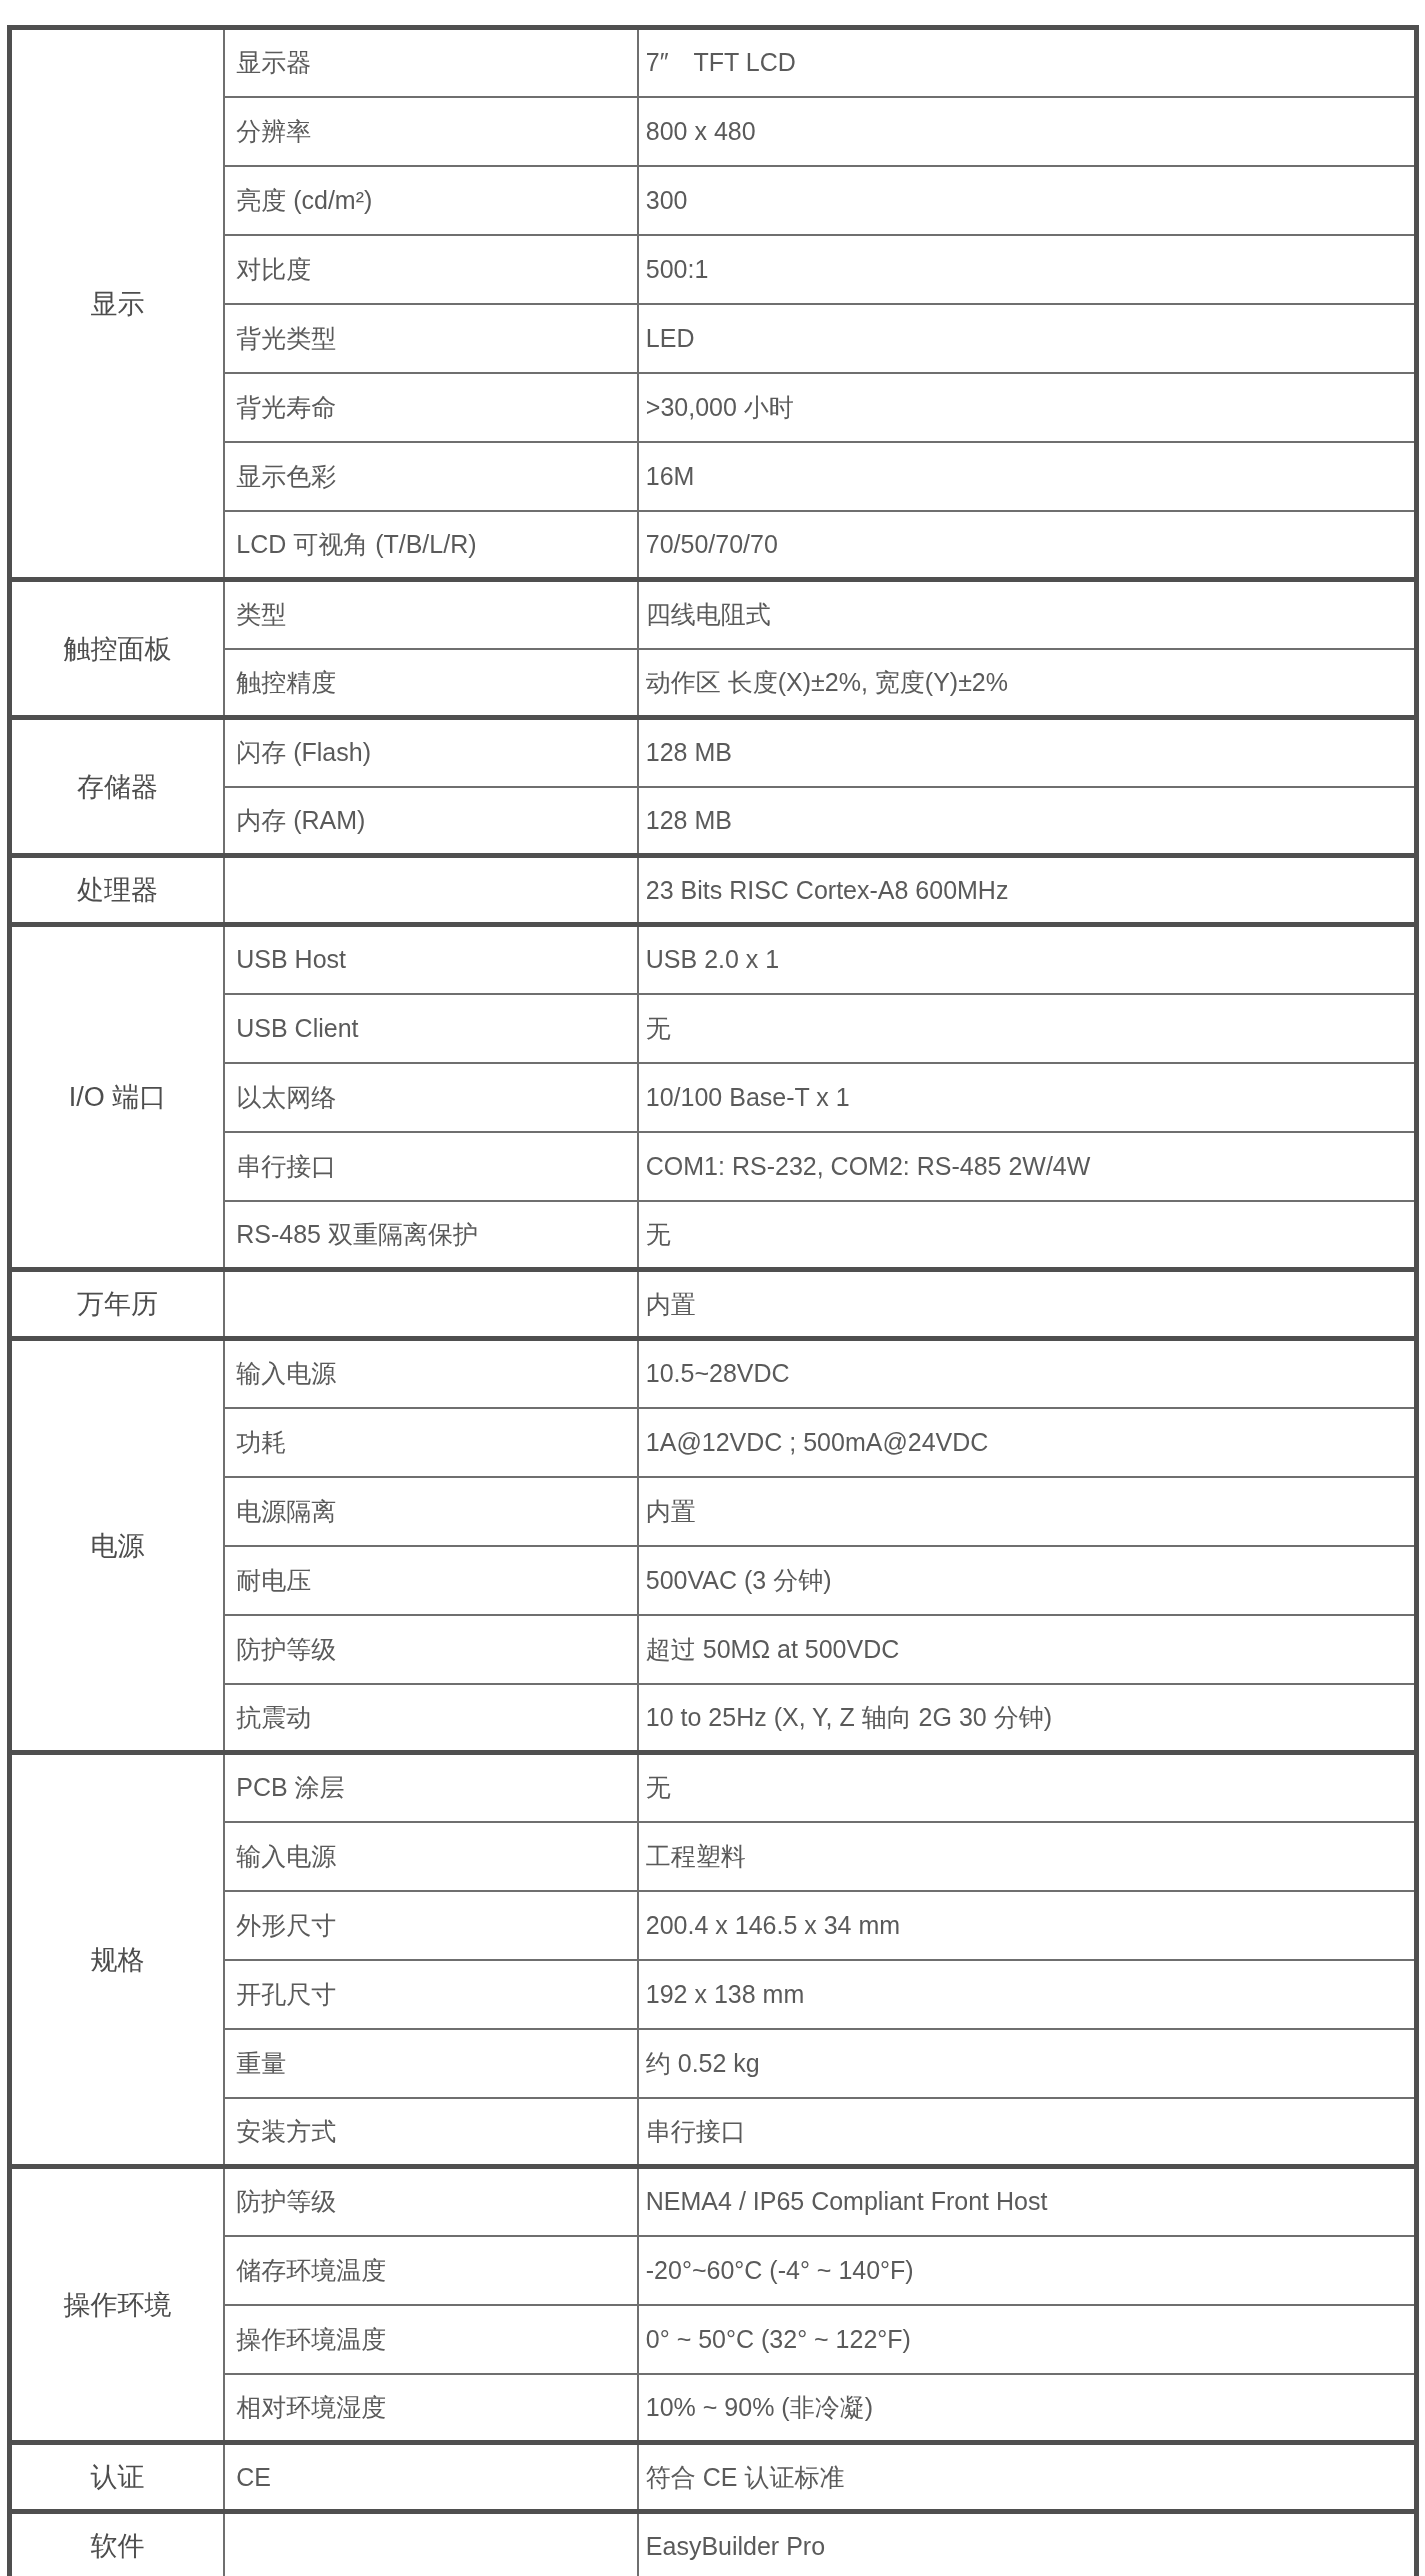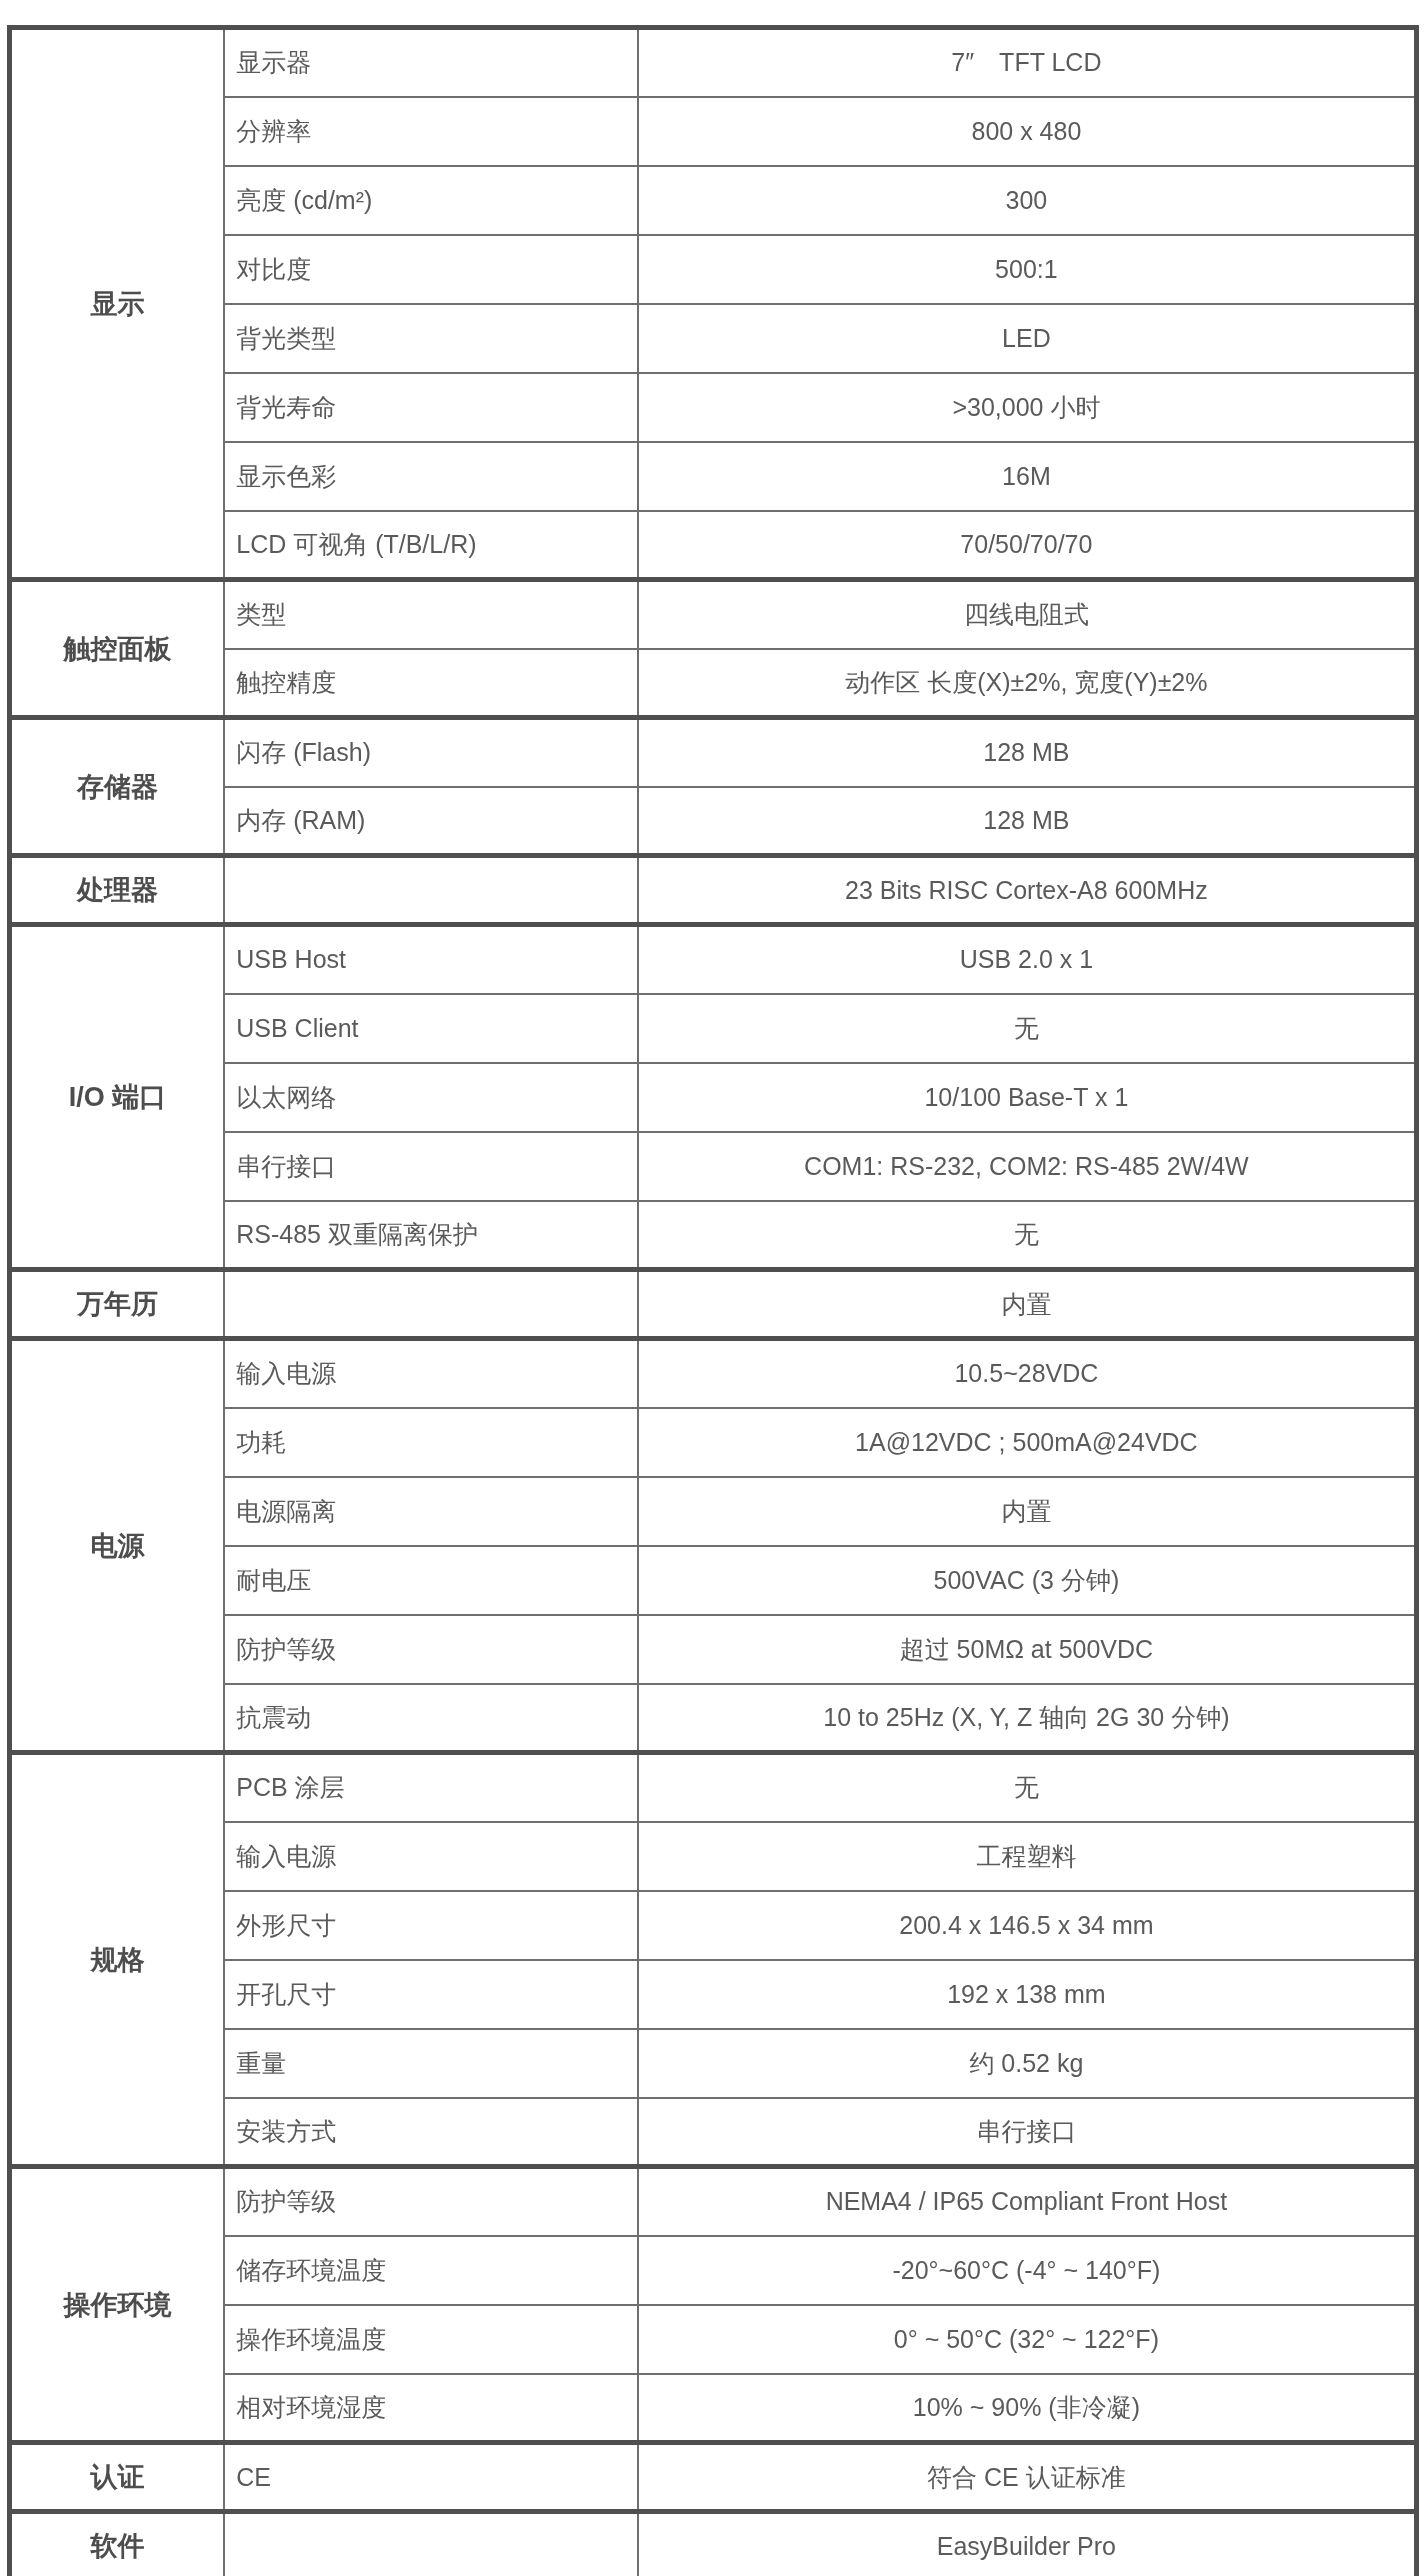--- a/index.html
+++ b/index.html
@@ -26,28 +26,28 @@
   td{
     border:2.5px solid var(--border-light);
     font-size:25px;
     overflow:hidden;
     white-space:nowrap;
   }
   tr{height:69px;}
   tr.group-start td{border-top:5px solid var(--border-heavy);margin-left:6px;}
   td.cat-cell{
     text-align:center;vertical-align:middle;
-    font-weight:bold;font-size:27px;color:#4d4d4d;
+    font-weight:normal;font-size:27px;color:#4d4d4d;
   }
   td.label-cell{
     text-align:left;vertical-align:middle;
     padding:0 5px 0 10.8px;
   }
   td.value-cell{
-    text-align:center;vertical-align:middle;
+    vertical-align:middle;
     padding:0 6.7px;
   }
 </style>
 </head>
 <body>
 
 <div class="page">
   <table class="spec-table">
     <colgroup>
       <col class="c-cat">

